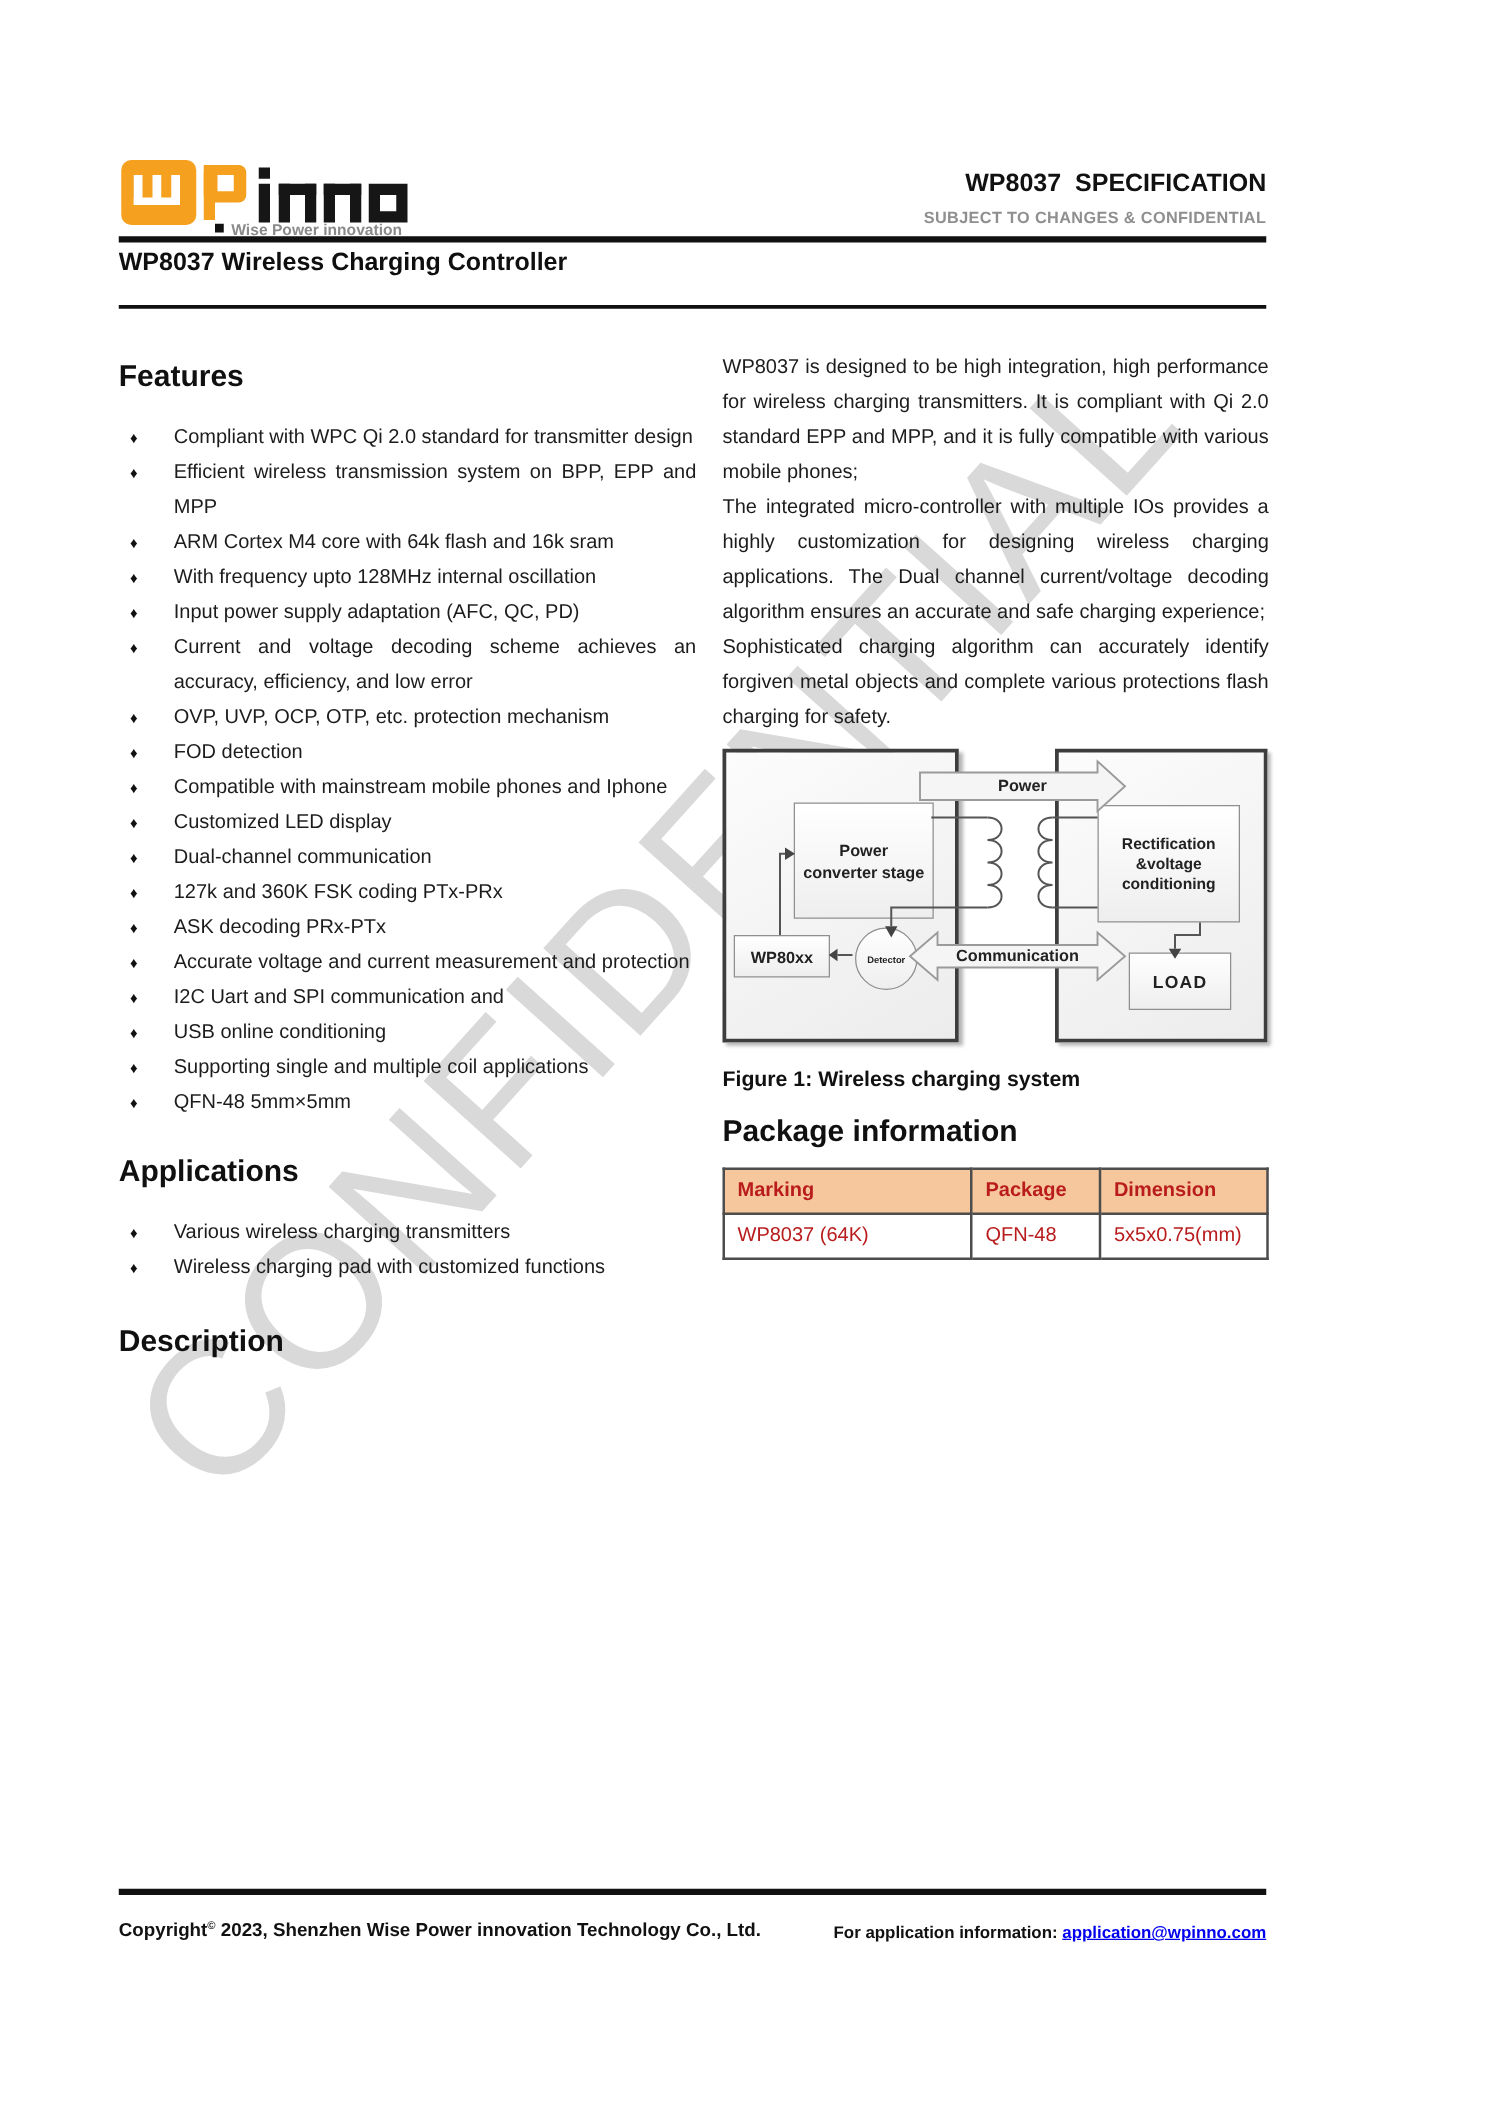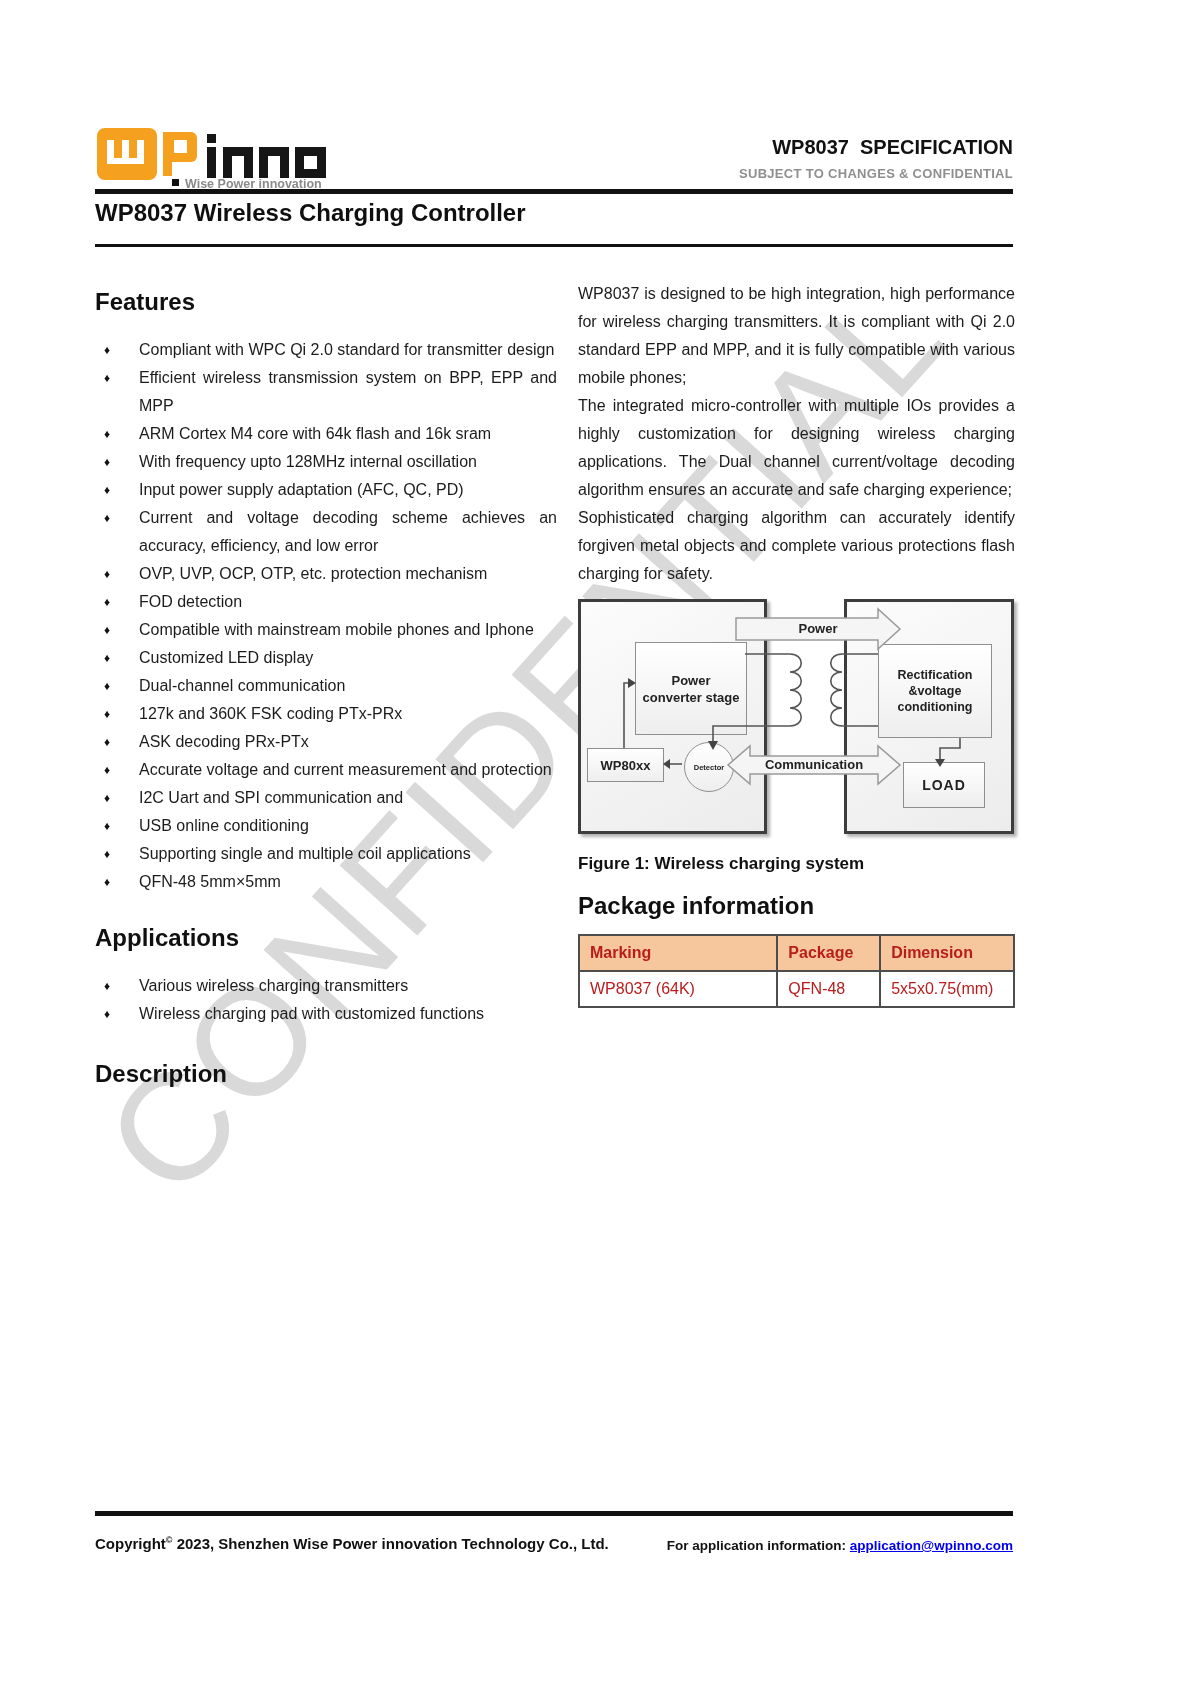--- a/index.html
+++ b/index.html
@@ -13,21 +13,21 @@
   .content{position:absolute;inset:0;z-index:1;}
   
   .logo{position:absolute;left:95px;top:126px;}
   .spec-head{position:absolute;right:177px;top:136px;text-align:right;}
   .spec-title{font-size:20px;font-weight:bold;color:#111;white-space:pre;}
   .spec-sub{font-size:13px;font-weight:bold;color:#8f8f8f;margin-top:7px;letter-spacing:.3px;}
   .rule{position:absolute;left:95px;width:918px;background:#111;}
   .rule-top{top:189px;height:5px;}
   .rule-title{top:244px;height:3px;}
   .rule-footer{top:1511px;height:5px;}
-  .page-title{position:absolute;left:95px;top:199px;font-size:24px;font-weight:bold;color:#0f0f0f;}
+  .page-title{position:absolute;left:95px;top:199px;font-size:20px;font-weight:bold;color:#0f0f0f;}
   
   .col-left{position:absolute;left:95px;top:288px;width:462px;}
   .col-right{position:absolute;left:578px;top:280px;width:437px;}
   h2{font-size:24px;font-weight:bold;margin:0 0 20px 0;color:#101010;}
   .h-apps{margin-top:28px;}
   .h-desc{margin-top:32px;margin-bottom:0;}
   ul.blist{list-style:none;margin:0;padding:0;}
   ul.blist li{position:relative;padding-left:44px;font-size:16px;line-height:28px;
               text-align:justify;color:#1c1c1c;}
   ul.blist .blt{position:absolute;left:9px;top:0;font-size:12px;color:#111;}

